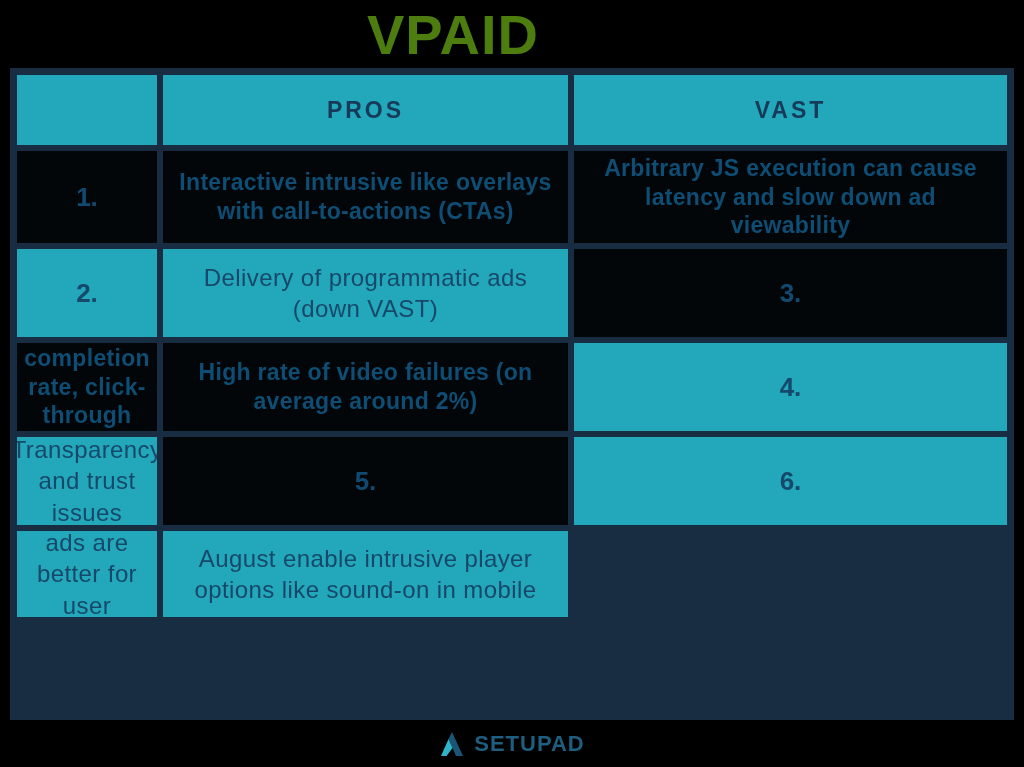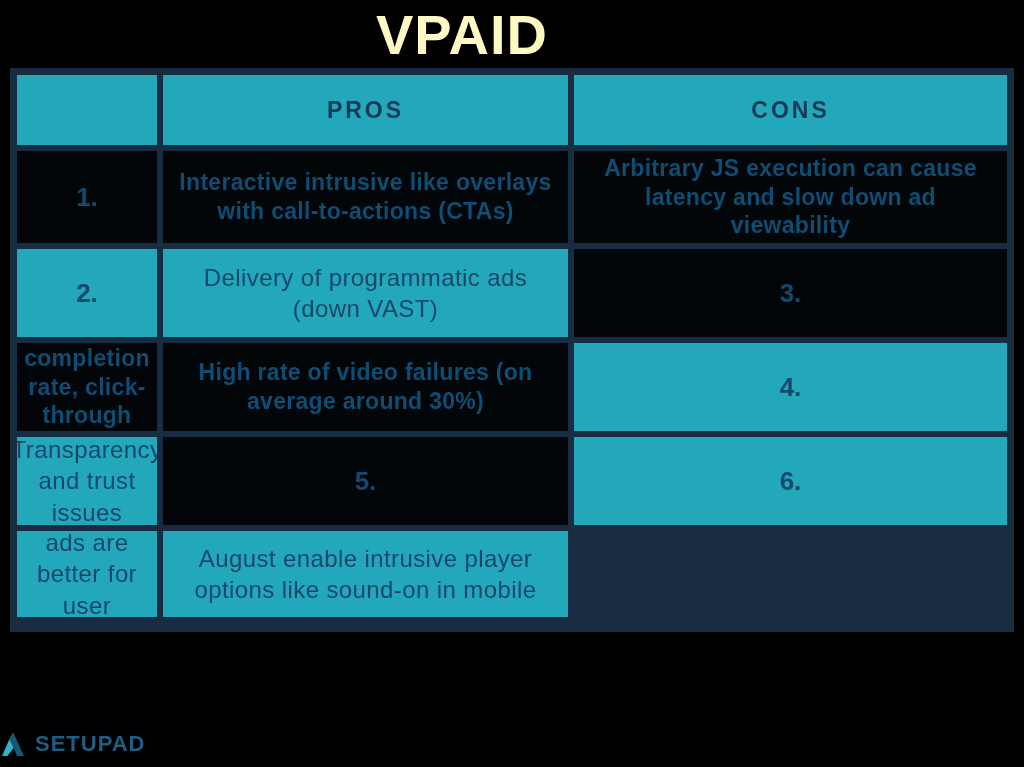--- a/index.html
+++ b/index.html
@@ -8,25 +8,24 @@
     background:#000;
     font-family:"Liberation Sans", sans-serif;
     position:relative;
     overflow:hidden;
   }
   .stage{position:absolute;inset:0;background:#000;}
   .title{
     position:absolute;top:2px;left:0;width:906px;height:64px;
     display:flex;align-items:center;justify-content:center;
     font-size:56px;font-weight:800;letter-spacing:1px;
-    color:#fef9c3;
-    margin-left:9px;
+    color:#4d7c0f;
   }
   .vtable{
-    position:absolute;left:10px;top:68px;width:1004px;height:564px;
+    position:absolute;left:10px;top:68px;width:1004px;height:652px;
     box-sizing:border-box;
     background:#182C42;
     padding:7px;
     display:grid;
     grid-template-columns:140px 405px 1fr;
     grid-template-rows:70px 92px 88px 88px 88px 86px 90px;
     gap:6px;
   }
   .cell{
     display:flex;align-items:center;justify-content:center;
@@ -47,21 +46,21 @@
     font-weight:700;font-size:23px;line-height:1.25;
     letter-spacing:.3px;color:#0E4D74;
   }
   .txt-reg{
     font-weight:400;font-size:24px;line-height:1.3;
     letter-spacing:.4px;color:#17486A;
   }
   .footer{
     position:absolute;left:0;top:720px;width:1024px;height:47px;
     background:#000;
-    display:flex;align-items:center;justify-content:flex-start;
+    display:flex;align-items:center;justify-content:center;
     box-sizing:border-box;
   }
   .brand{
     display:flex;align-items:center;gap:9px;
   }
   .brand-text{
     font-weight:700;font-size:22px;letter-spacing:1px;color:#1E5E80;
   }
   .brand-mark{width:26px;height:26px;display:block;}
 </style>
@@ -69,32 +68,32 @@
 <body>
 
 <div class="stage">
 
   <div class="title">VPAID</div>
 
   <div class="vtable">
 
     <div class="cell teal"></div>
     <div class="cell teal hdr">PROS</div>
-    <div class="cell teal hdr">CONS</div>
+    <div class="cell teal hdr">VAST</div>
 
     <div class="cell dark num on-dark">1.</div>
     <div class="cell dark txt-bold">Interactive intrusive like overlays with call-to-actions (CTAs)</div>
     <div class="cell dark txt-bold">Arbitrary JS execution can cause latency and slow down ad viewability</div>
 
     <div class="cell teal num on-teal">2.</div>
     <div class="cell teal txt-reg">Delivery of programmatic ads (down VAST)</div>
 
     <div class="cell dark num on-dark">3.</div>
     <div class="cell dark txt-bold">Tracking viewability, completion rate, click-through rate, and more</div>
-    <div class="cell dark txt-bold">High rate of video failures (on average around 30%)</div>
+    <div class="cell dark txt-bold">High rate of video failures (on average around 2%)</div>
 
     <div class="cell teal num on-teal">4.</div>
     <div class="cell teal txt-reg">Transparency and trust issues</div>
 
     <div class="cell dark num on-dark">5.</div>
 
     <div class="cell teal num on-teal">6.</div>
     <div class="cell teal txt-reg">Interactive ads are better for user intrusive</div>
     <div class="cell teal txt-reg">August enable intrusive player options like sound-on in mobile</div>
   </div>

